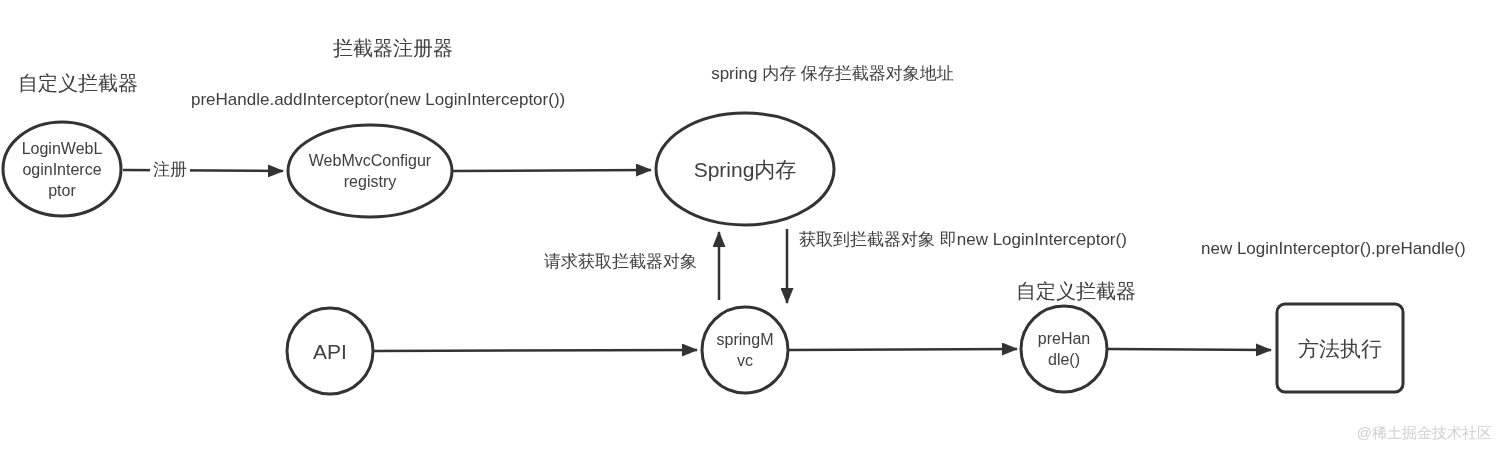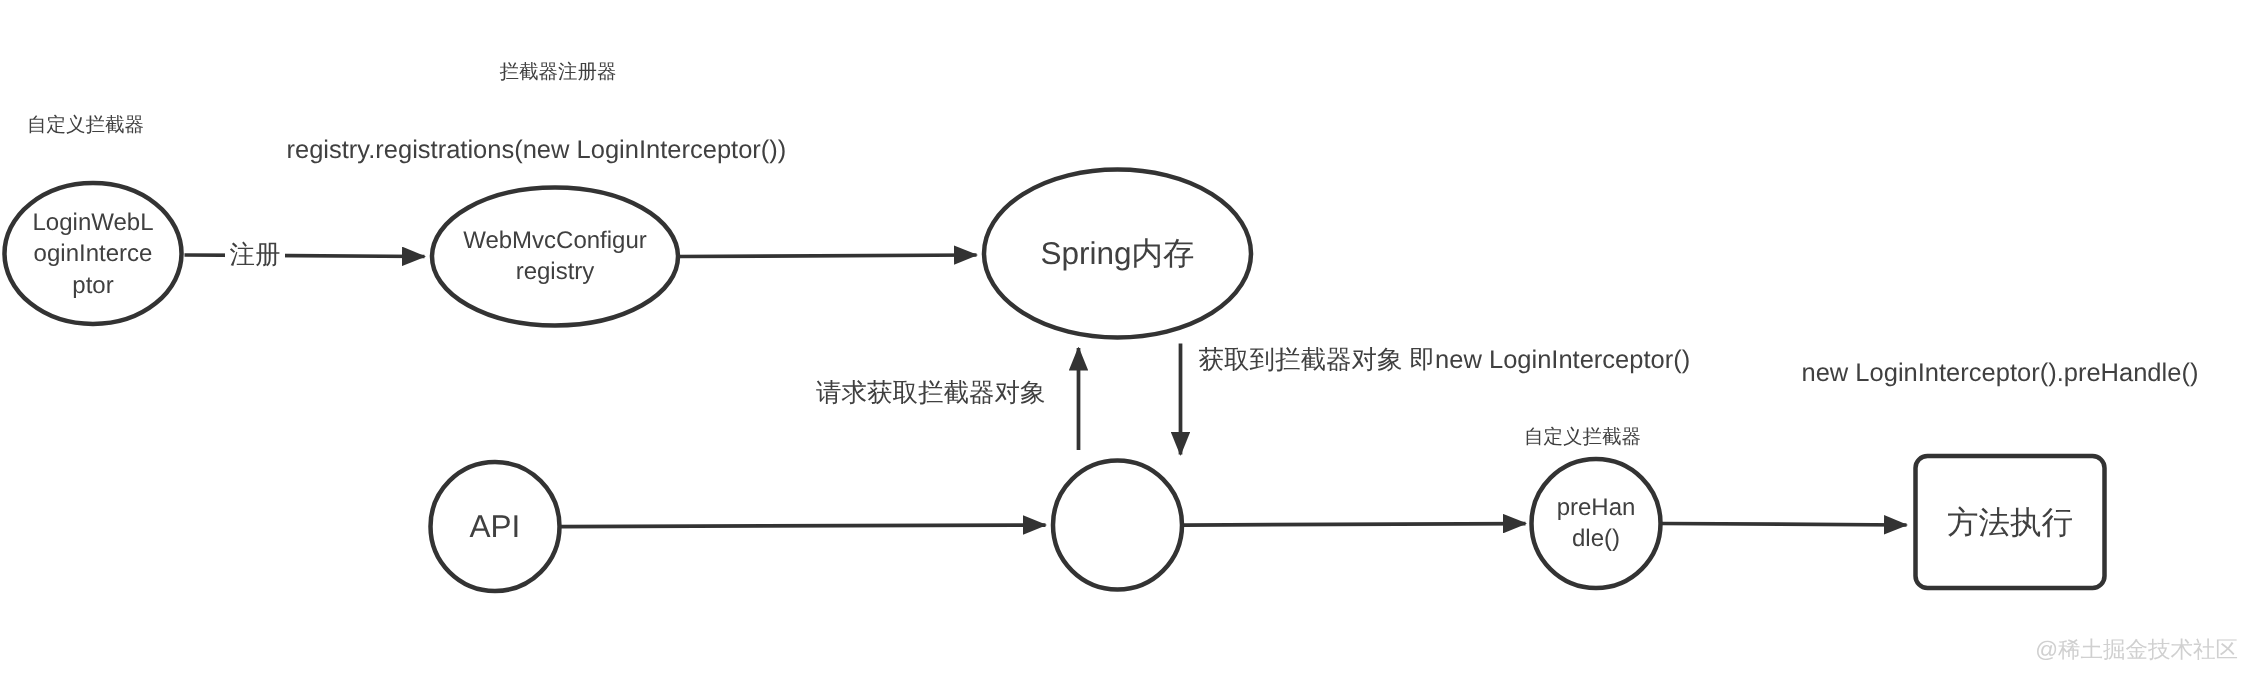--- a/index.html
+++ b/index.html
@@ -21,21 +21,21 @@
   .edge{stroke:var(--stroke);stroke-width:2.5;fill:none;}
   .node{stroke:var(--stroke);stroke-width:3;fill:var(--bg);}
   .arrowhead-path{fill:var(--stroke);}
   .lbl{
     position:absolute;
     font-size:17px;
     line-height:22px;
     white-space:nowrap;
     color:var(--text);
   }
-  .lbl.small{font-size:13px;}
+  .lbl.small{font-size:20px;}
   .node-label{
     position:absolute;
     display:flex;
     flex-direction:column;
     align-items:center;
     justify-content:center;
     text-align:center;
     font-size:16px;
     line-height:21px;
     color:var(--text);
@@ -86,23 +86,24 @@
     <circle class="node" cx="330" cy="351" r="43" stroke-width="2.5"></circle>
     <circle class="node" cx="745" cy="350" r="43" stroke-width="2.5"></circle>
     <circle class="node" cx="1064" cy="349" r="43" stroke-width="2.5"></circle>
     <rect class="node" x="1277" y="304" width="126" height="88" rx="8"></rect>
   </svg>
 
   <div class="lbl small" style="left:18px;top:72px;">自定义拦截器</div>
 
   <div class="lbl small" style="left:333px;top:37px;">拦截器注册器</div>
 
-  <div class="lbl" style="left:191px;top:89px;">registry.registrations(new LoginInterceptor())</div>
+  <div class="lbl" style="left:191px;top:89px;">preHandle.addInterceptor(new LoginInterceptor())</div>
 
   <div class="centered-block" style="left:660px;top:63px;width:345px;">
+    <div>spring 内存 保存拦截器对象地址</div>
   </div>
 
   <div class="lbl on-line" style="left:150px;top:159px;">注册</div>
 
   <div class="lbl" style="left:544px;top:251px;">请求获取拦截器对象</div>
 
   <div class="lbl" style="left:799px;top:229px;">获取到拦截器对象 即new LoginInterceptor()</div>
 
   <div class="lbl small" style="left:1016px;top:280px;">自定义拦截器</div>
 
@@ -116,20 +117,24 @@
 
   <div class="node-label" style="left:288px;top:127px;width:164px;height:88px;">
     <div>WebMvcConfigur</div>
     <div>registry</div>
   </div>
 
   <div class="node-label big" style="left:656px;top:113px;width:178px;height:112px;">Spring内存</div>
 
   <div class="node-label big" style="left:287px;top:308px;width:86px;height:86px;">API</div>
 
+  <div class="node-label" style="left:702px;top:307px;width:86px;height:86px;">
+    <div>springM</div>
+    <div>vc</div>
+  </div>
 
   <div class="node-label" style="left:1021px;top:306px;width:86px;height:86px;">
     <div>preHan</div>
     <div>dle()</div>
   </div>
 
   <div class="node-label big" style="left:1277px;top:304px;width:126px;height:88px;text-align:center;">方法执行</div>
 
   <div id="watermark">@稀土掘金技术社区</div>
 

